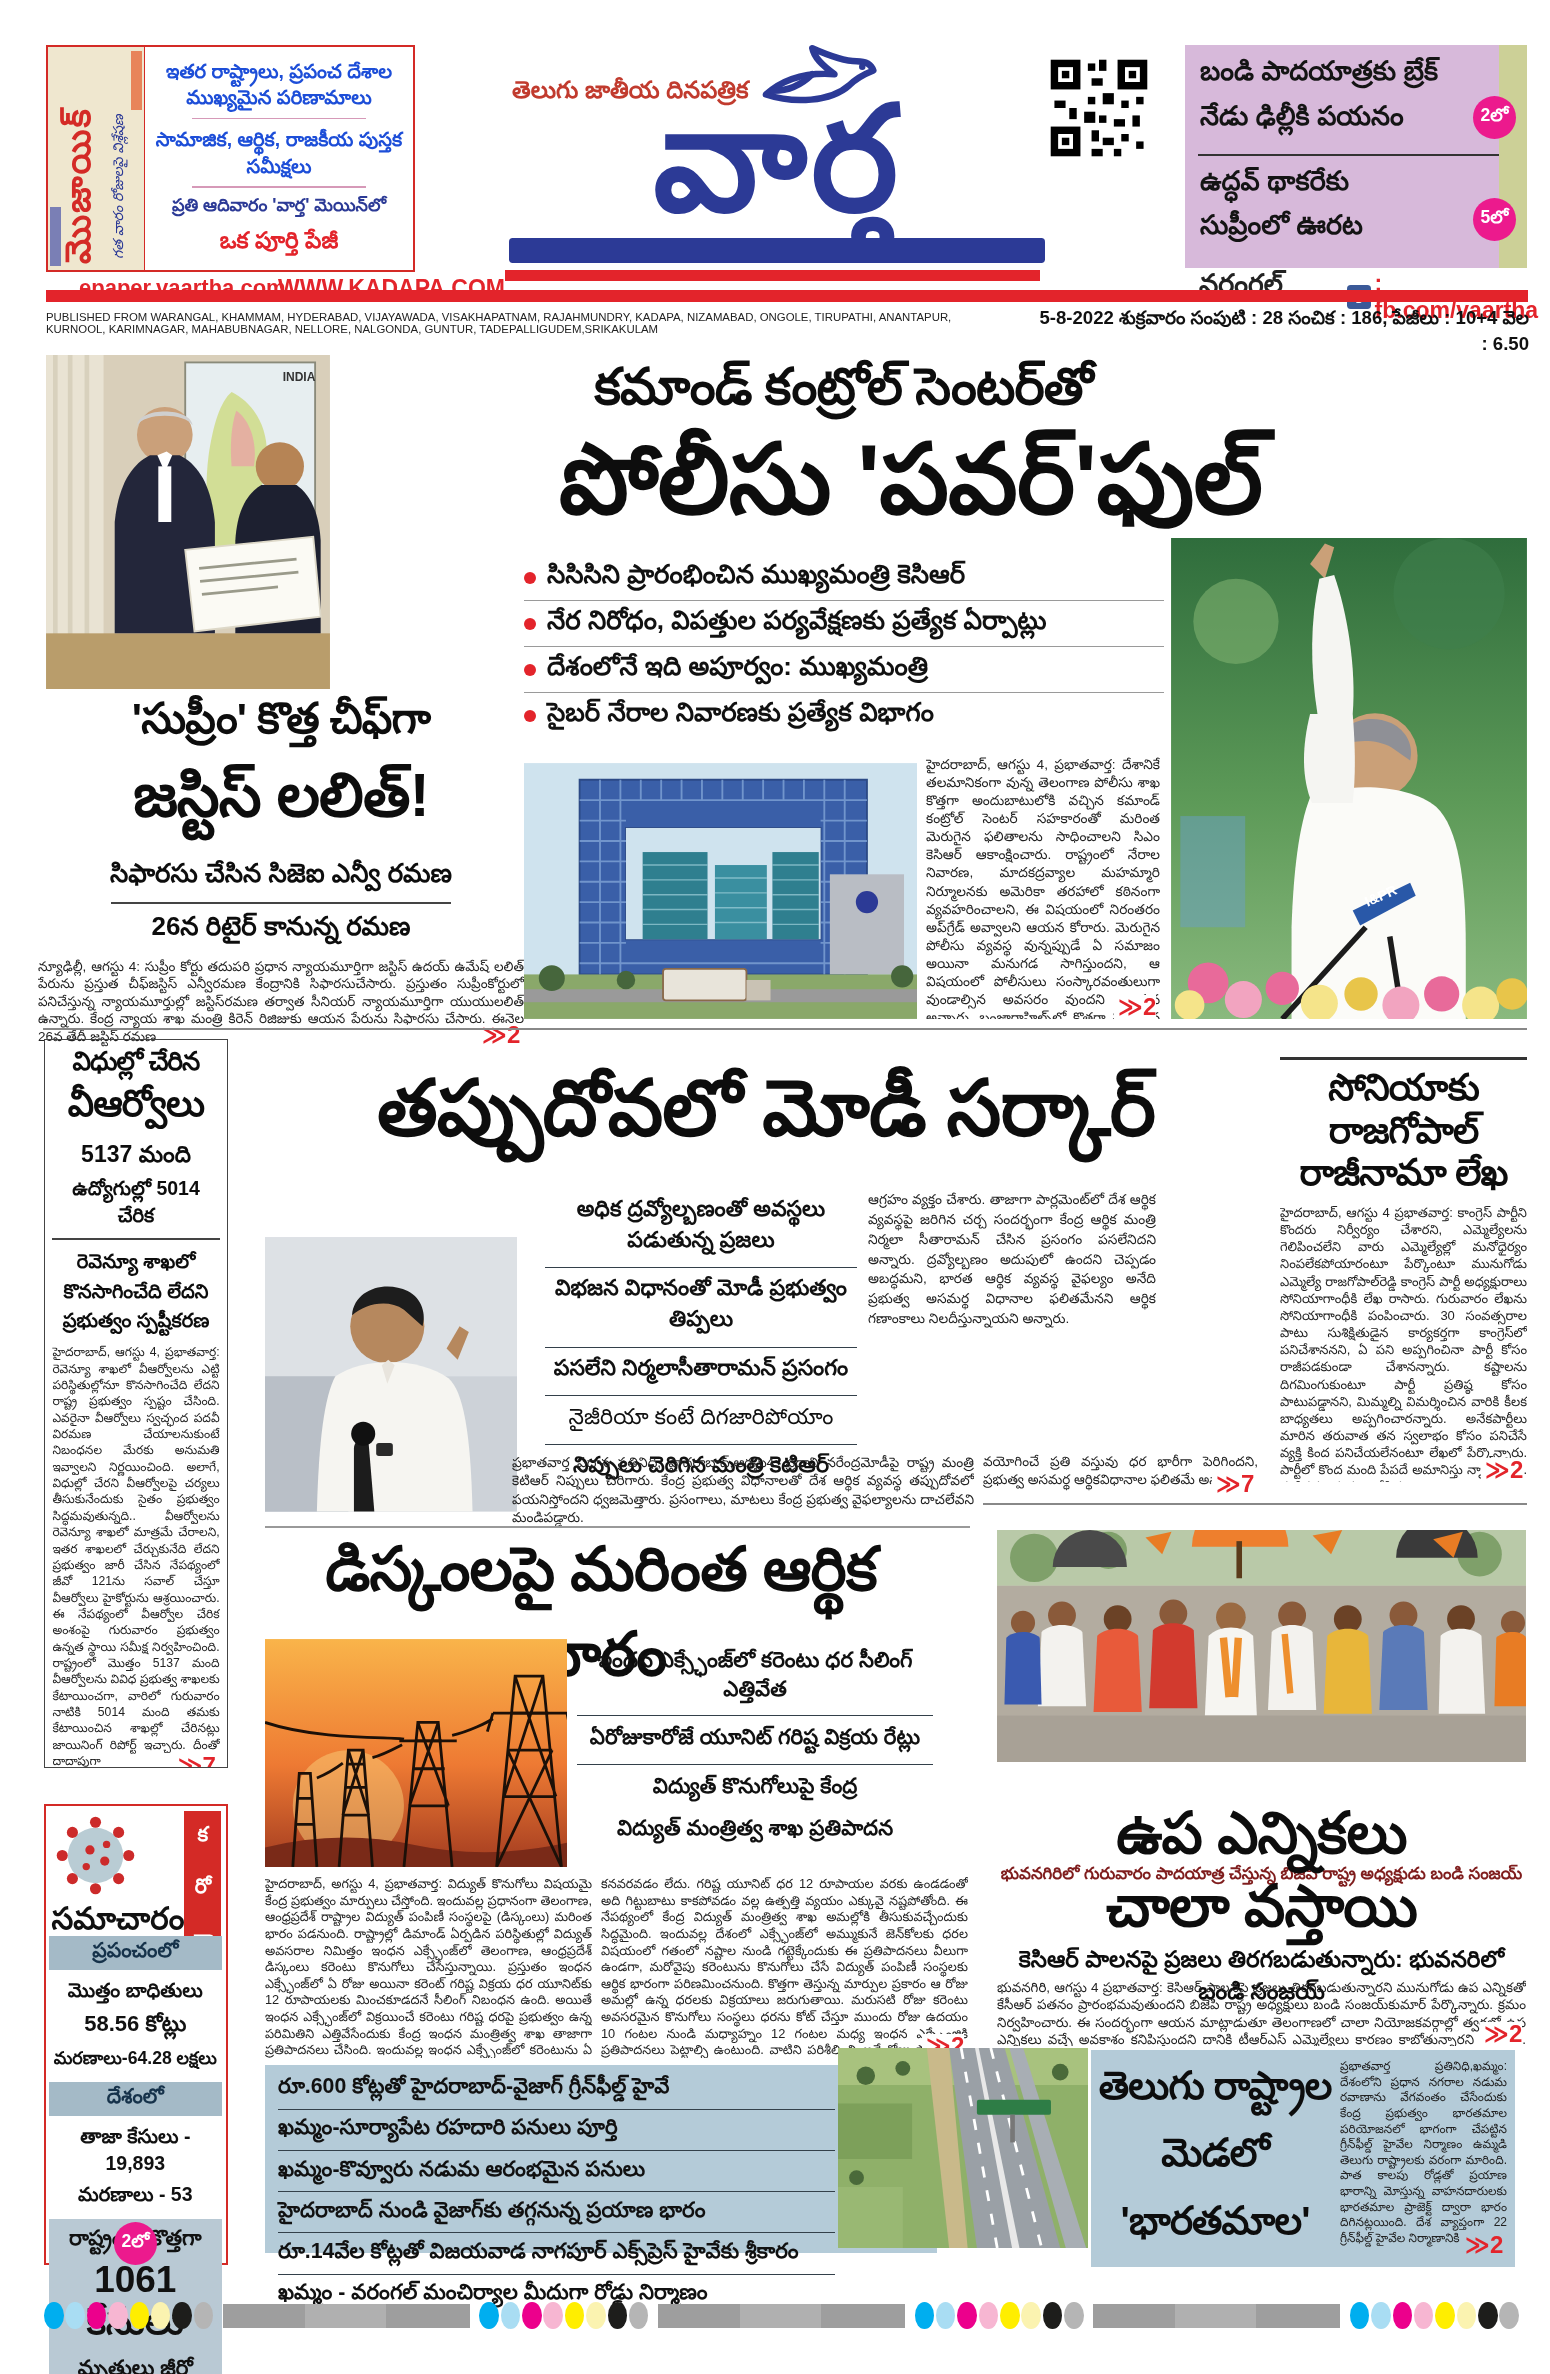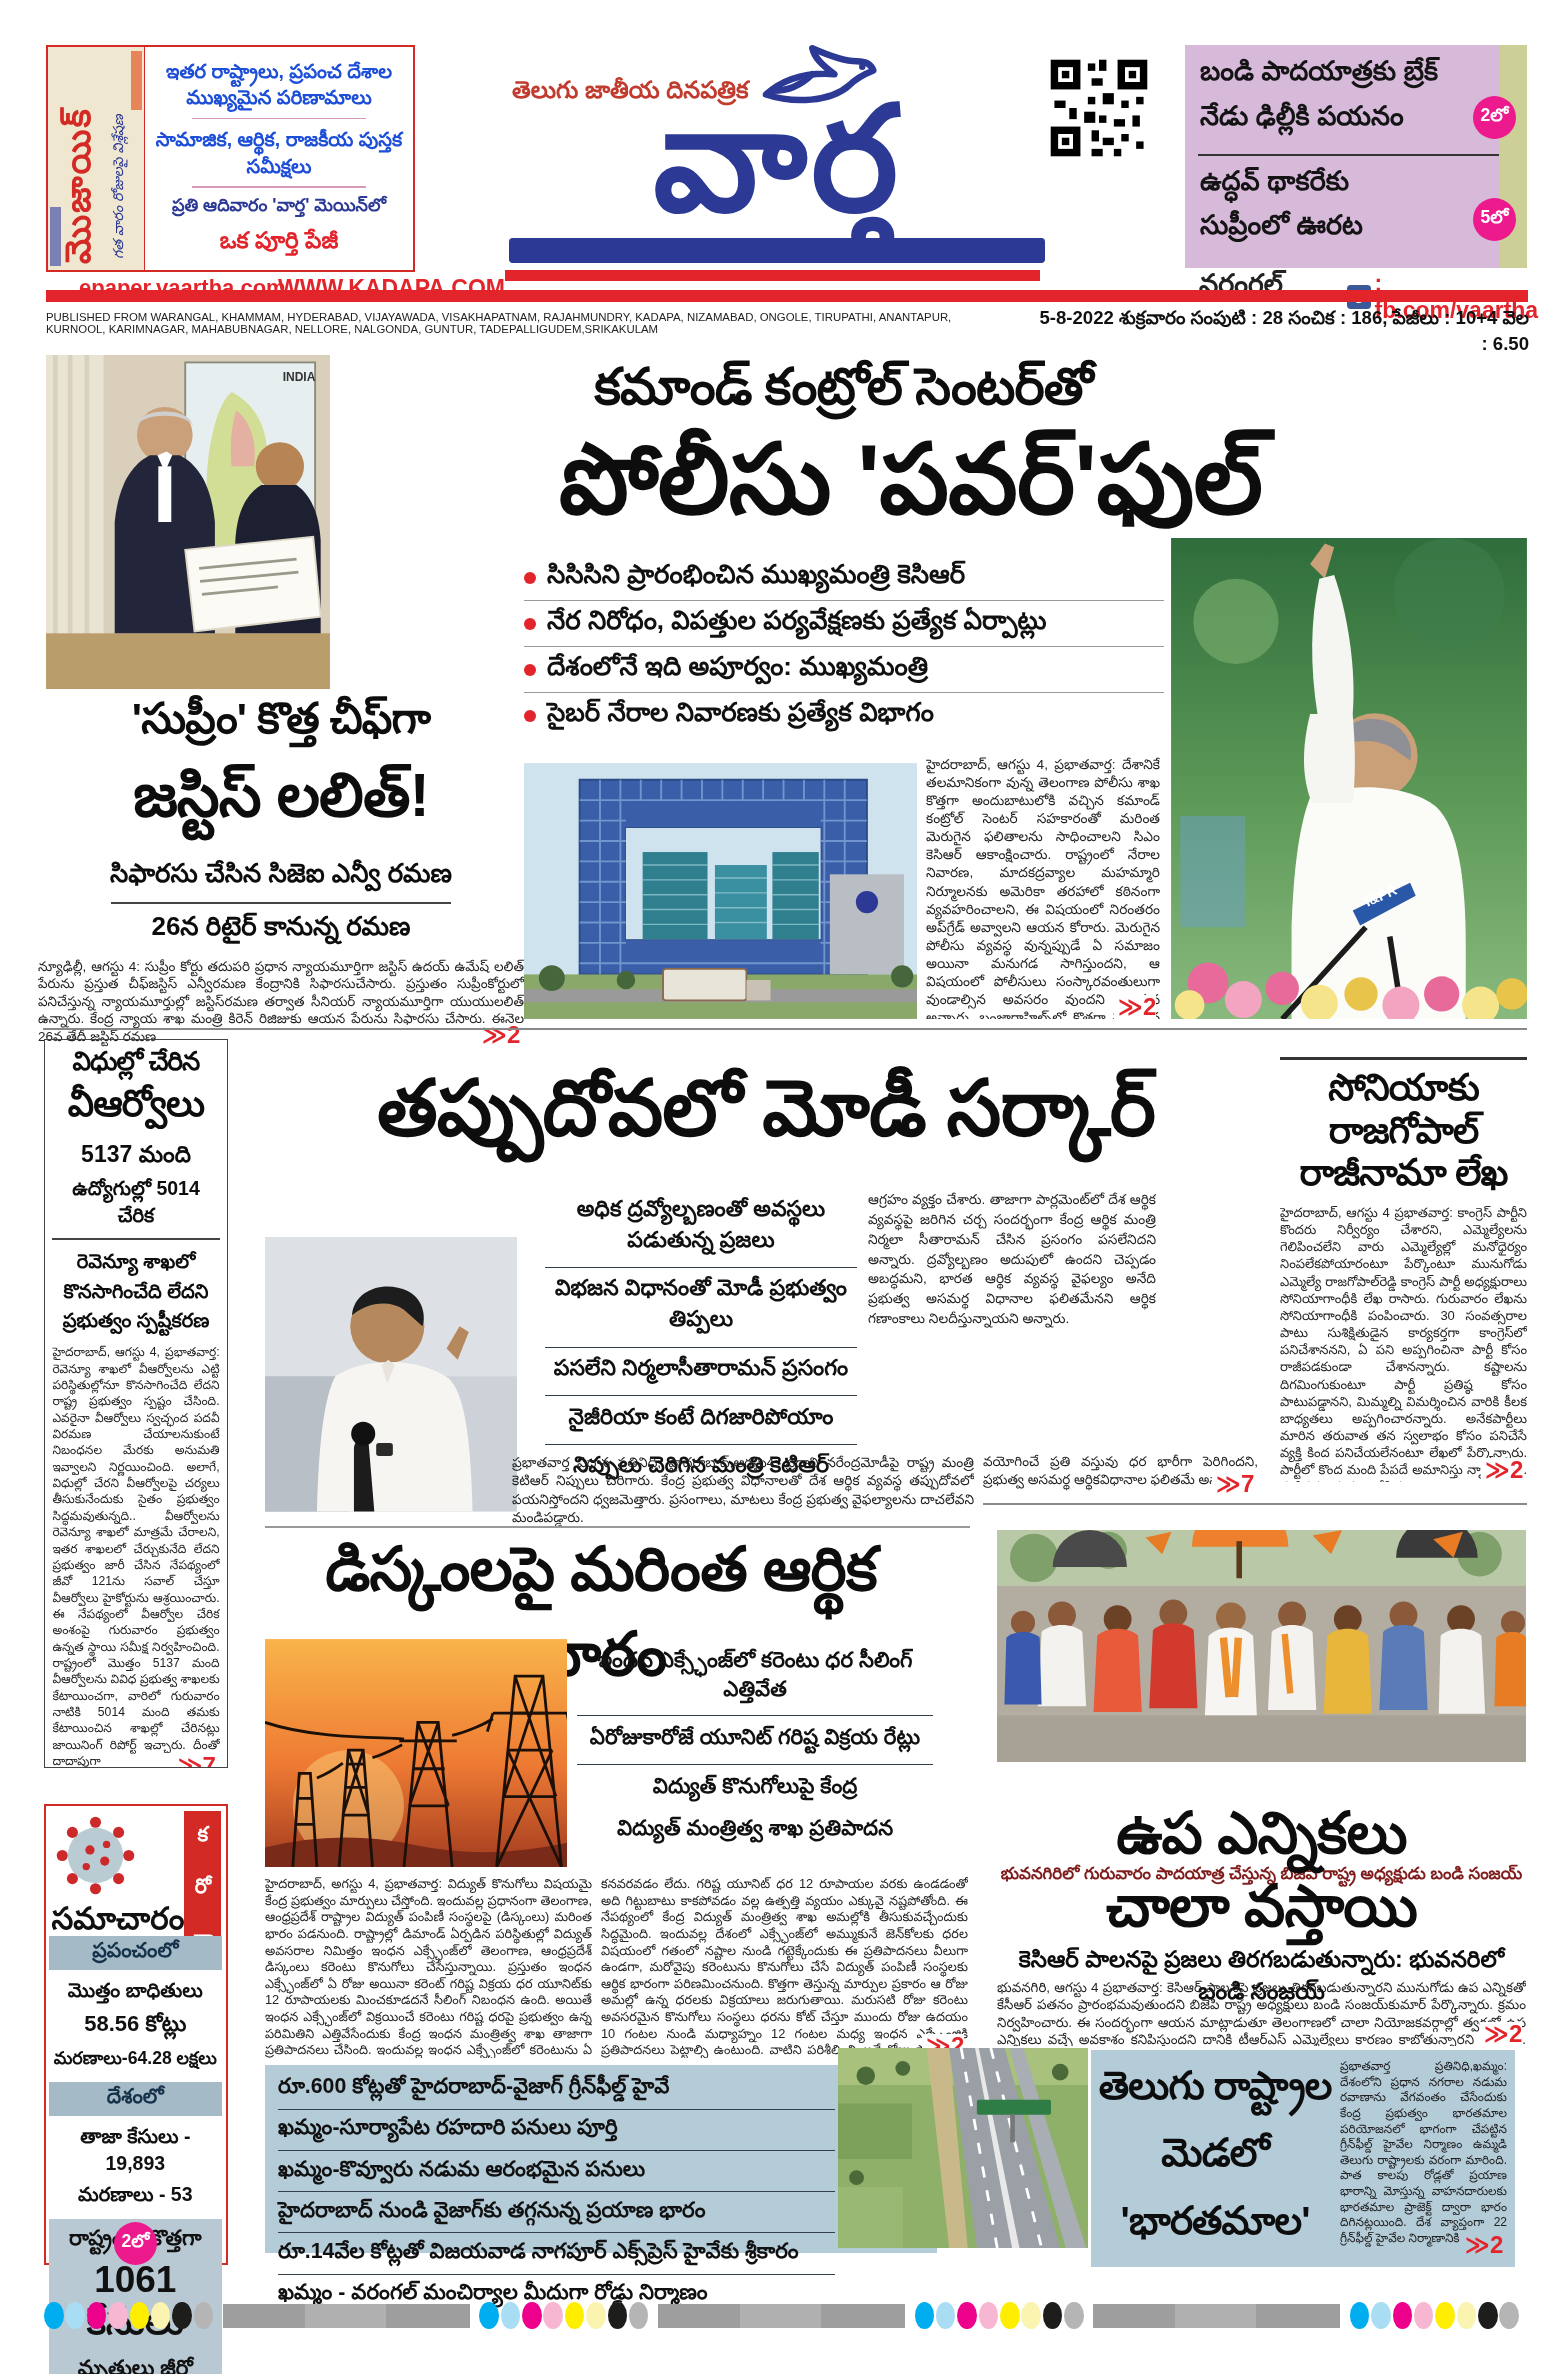--- a/index.html
+++ b/index.html
@@ -275,21 +275,21 @@
     <path d="M126 138 L132 158 L140 138 L133 132 Z" fill="#e8e4dd"></path>
     <rect x="120" y="222" width="18" height="14" rx="3" fill="#2a2a2a"></rect>
     <path d="M96 296 L96 228 C96 218 108 214 112 224 L118 296 Z" fill="#1c1c1c"></path>
     <circle cx="106" cy="212" r="13" fill="#111"></circle>
   </svg>
 
   <div class="abs" style="left:545px;top:1190px;width:312px;">
     <div class="c underrow" style="font-size:22px;font-weight:bold;padding:5.6px 0 9.3px;">అధిక ద్రవ్యోల్బణంతో అవస్థలు పడుతున్న ప్రజలు</div>
     <div class="c underrow" style="font-size:22px;font-weight:bold;padding:7.4px 0 9.3px;">విభజన విధానంతో మోడీ ప్రభుత్వం తిప్పలు</div>
     <div class="c underrow" style="font-size:22px;font-weight:bold;padding:7.4px 0 9.3px;">పసలేని నిర్మలాసీతారామన్ ప్రసంగం</div>
-    <div class="c underrow" style="font-size:22px;font-weight:bold;padding:7.4px 0 9.3px;">నైజీరియా కంటే దిగజారిపోయాం</div>
+    <div class="c underrow" style="font-size:22px;font-weight:normal;padding:7.4px 0 9.3px;">నైజీరియా కంటే దిగజారిపోయాం</div>
     <div class="c" style="font-size:22px;font-weight:bold;padding:7.4px 0 5.6px;">నిప్పులు చెరిగిన మంత్రి కెటిఆర్</div>
   </div>
 
   <div class="abs hid" style="left:868px;top:1190px;width:288px;height:256px;">
     <div class="body-txt" style="font-size:13.7px;line-height:1.45;">ఆగ్రహం వ్యక్తం చేశారు. తాజాగా పార్లమెంట్‌లో దేశ ఆర్థిక వ్యవస్థపై జరిగిన చర్చ సందర్భంగా కేంద్ర ఆర్థిక మంత్రి నిర్మలా సీతారామన్ చేసిన ప్రసంగం పసలేనిదని అన్నారు. ద్రవ్యోల్బణం అదుపులో ఉందని చెప్పడం అబద్ధమని, భారత ఆర్థిక వ్యవస్థ వైఫల్యం అనేది ప్రభుత్వ అసమర్థ విధానాల ఫలితమేనని ఆర్థిక గణాంకాలు నిలదీస్తున్నాయని అన్నారు.</div>
   </div>
   <div class="abs hid" style="left:512px;top:1454px;width:462px;height:74px;">
     <div class="body-txt" style="font-size:13.7px;line-height:1.35;">ప్రభాతవార్త ప్రధాన ప్రతినిధి, హైదరాబాద్,ఆగస్టు4: ప్రధాని నరేంద్రమోడీపై రాష్ట్ర మంత్రి కెటిఆర్ నిప్పులు చెరిగారు. కేంద్ర ప్రభుత్వ విధానాలతో దేశ ఆర్థిక వ్యవస్థ తప్పుదోవలో పయనిస్తోందని ధ్వజమెత్తారు. ప్రసంగాలు, మాటలు కేంద్ర ప్రభుత్వ వైఫల్యాలను దాచలేవని మండిపడ్డారు.</div>
   </div>
   <div class="abs hid" style="left:983px;top:1453px;width:275px;height:43px;">

